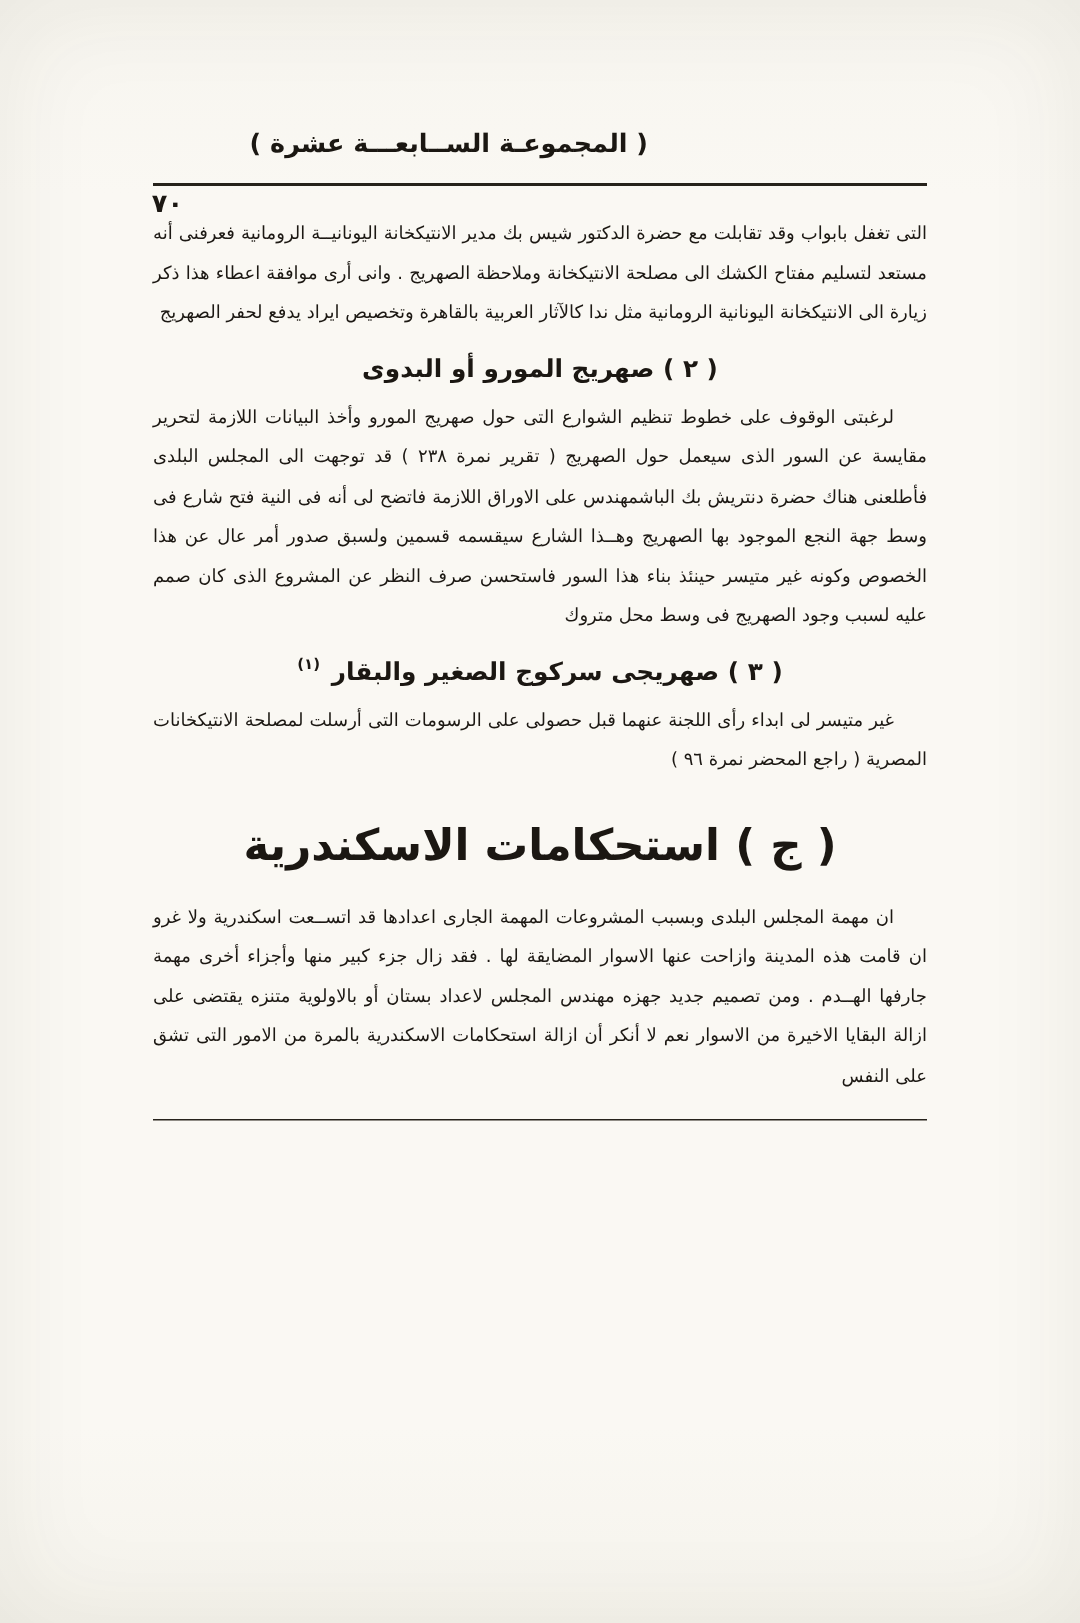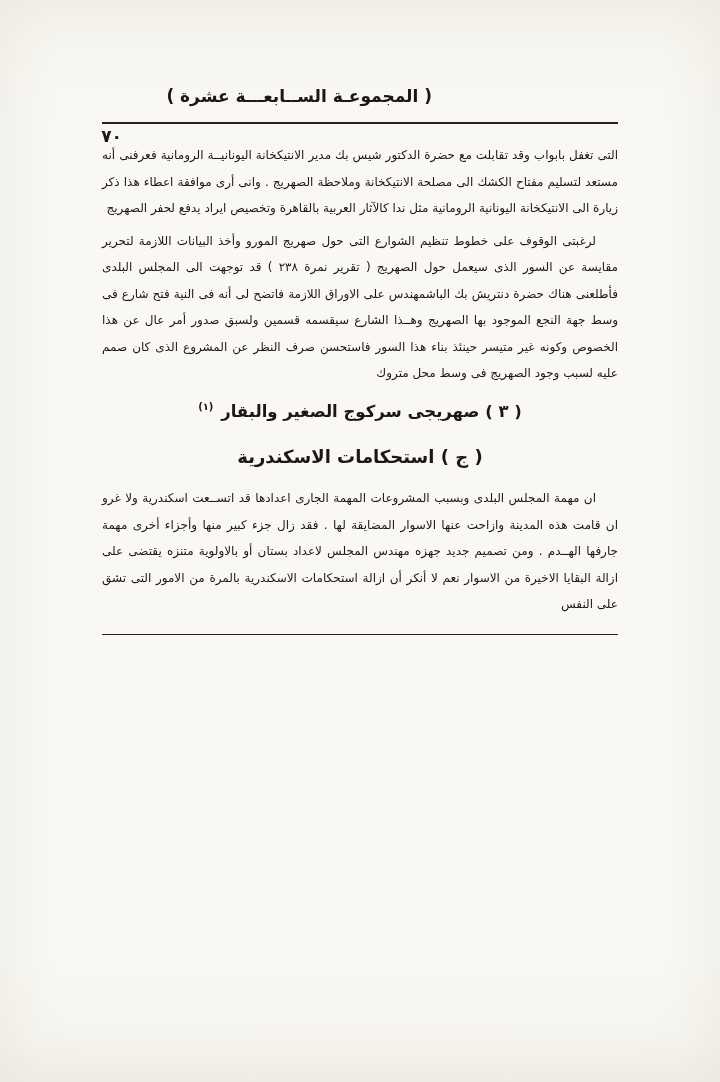--- a/index.html
+++ b/index.html
@@ -66,21 +66,21 @@
     font-weight: bold;
     text-align: center;
   }
   .subhead .noteref {
     font-size: 10px;
     vertical-align: super;
     margin-right: 2px;
   }
   .section-heading {
     margin: 26px 0 18px 0;
-    font-size: 18px;
+    font-size: 29px;
     font-weight: bold;
     text-align: center;
     letter-spacing: 0.5px;
   }
   .footrule {
     margin-top: 16px;
     border-top: 1.5px solid #26221b;
   }
   .footnote {
     margin: 10px 30px 0 30px;
@@ -98,28 +98,30 @@
 
     <div class="header">
       <span class="running-title">( المجموعـة الســابعـــة عشرة )</span>
       <span class="pagenum">٧٠</span>
     </div>
 
     <div class="rule"></div>
 
     <p class="para first">التى تغفل بابواب وقد تقابلت مع حضرة الدكتور شيس بك مدير الانتيكخانة اليونانيــة الرومانية فعرفنى أنه مستعد لتسليم مفتاح الكشك الى مصلحة الانتيكخانة وملاحظة الصهريج . وانى أرى موافقة اعطاء هذا ذكر زيارة الى الانتيكخانة اليونانية الرومانية مثل ندا كالآثار العربية بالقاهرة وتخصيص ايراد يدفع لحفر الصهريج</p>
 
+    <h3 class="subhead">( ٢ ) صهريج المورو أو البدوى</h3>
 
     <p class="para">لرغبتى الوقوف على خطوط تنظيم الشوارع التى حول صهريج المورو وأخذ البيانات اللازمة لتحرير مقايسة عن السور الذى سيعمل حول الصهريج ( تقرير نمرة ٢٣٨ ) قد توجهت الى المجلس البلدى فأطلعنى هناك حضرة دنتريش بك الباشمهندس على الاوراق اللازمة فاتضح لى أنه فى النية فتح شارع فى وسط جهة النجع الموجود بها الصهريج وهــذا الشارع سيقسمه قسمين ولسبق صدور أمر عال عن هذا الخصوص وكونه غير متيسر حينئذ بناء هذا السور فاستحسن صرف النظر عن المشروع الذى كان صمم عليه لسبب وجود الصهريج فى وسط محل متروك</p>
 
     <h3 class="subhead">
       <span>( ٣ ) صهريجى سركوج الصغير والبقار</span>
       <span class="noteref">(١)</span>
     </h3>
 
+    <p class="para">غير متيسر لى ابداء رأى اللجنة عنهما قبل حصولى على الرسومات التى أرسلت لمصلحة الانتيكخانات المصرية ( راجع المحضر نمرة ٩٦ )</p>
 
     <h2 class="section-heading">( ج )  استحكامات الاسكندرية</h2>
 
     <p class="para">ان مهمة المجلس البلدى وبسبب المشروعات المهمة الجارى اعدادها قد اتســعت اسكندرية ولا غرو ان قامت هذه المدينة وازاحت عنها الاسوار المضايقة لها . فقد زال جزء كبير منها وأجزاء أخرى مهمة جارفها الهــدم . ومن تصميم جديد جهزه مهندس المجلس لاعداد بستان أو بالاولوية متنزه يقتضى على ازالة البقايا الاخيرة من الاسوار نعم لا أنكر أن ازالة استحكامات الاسكندرية بالمرة من الامور التى تشق على النفس</p>
 
     <div class="footrule"></div>
 
 
   </div>
 </div>

